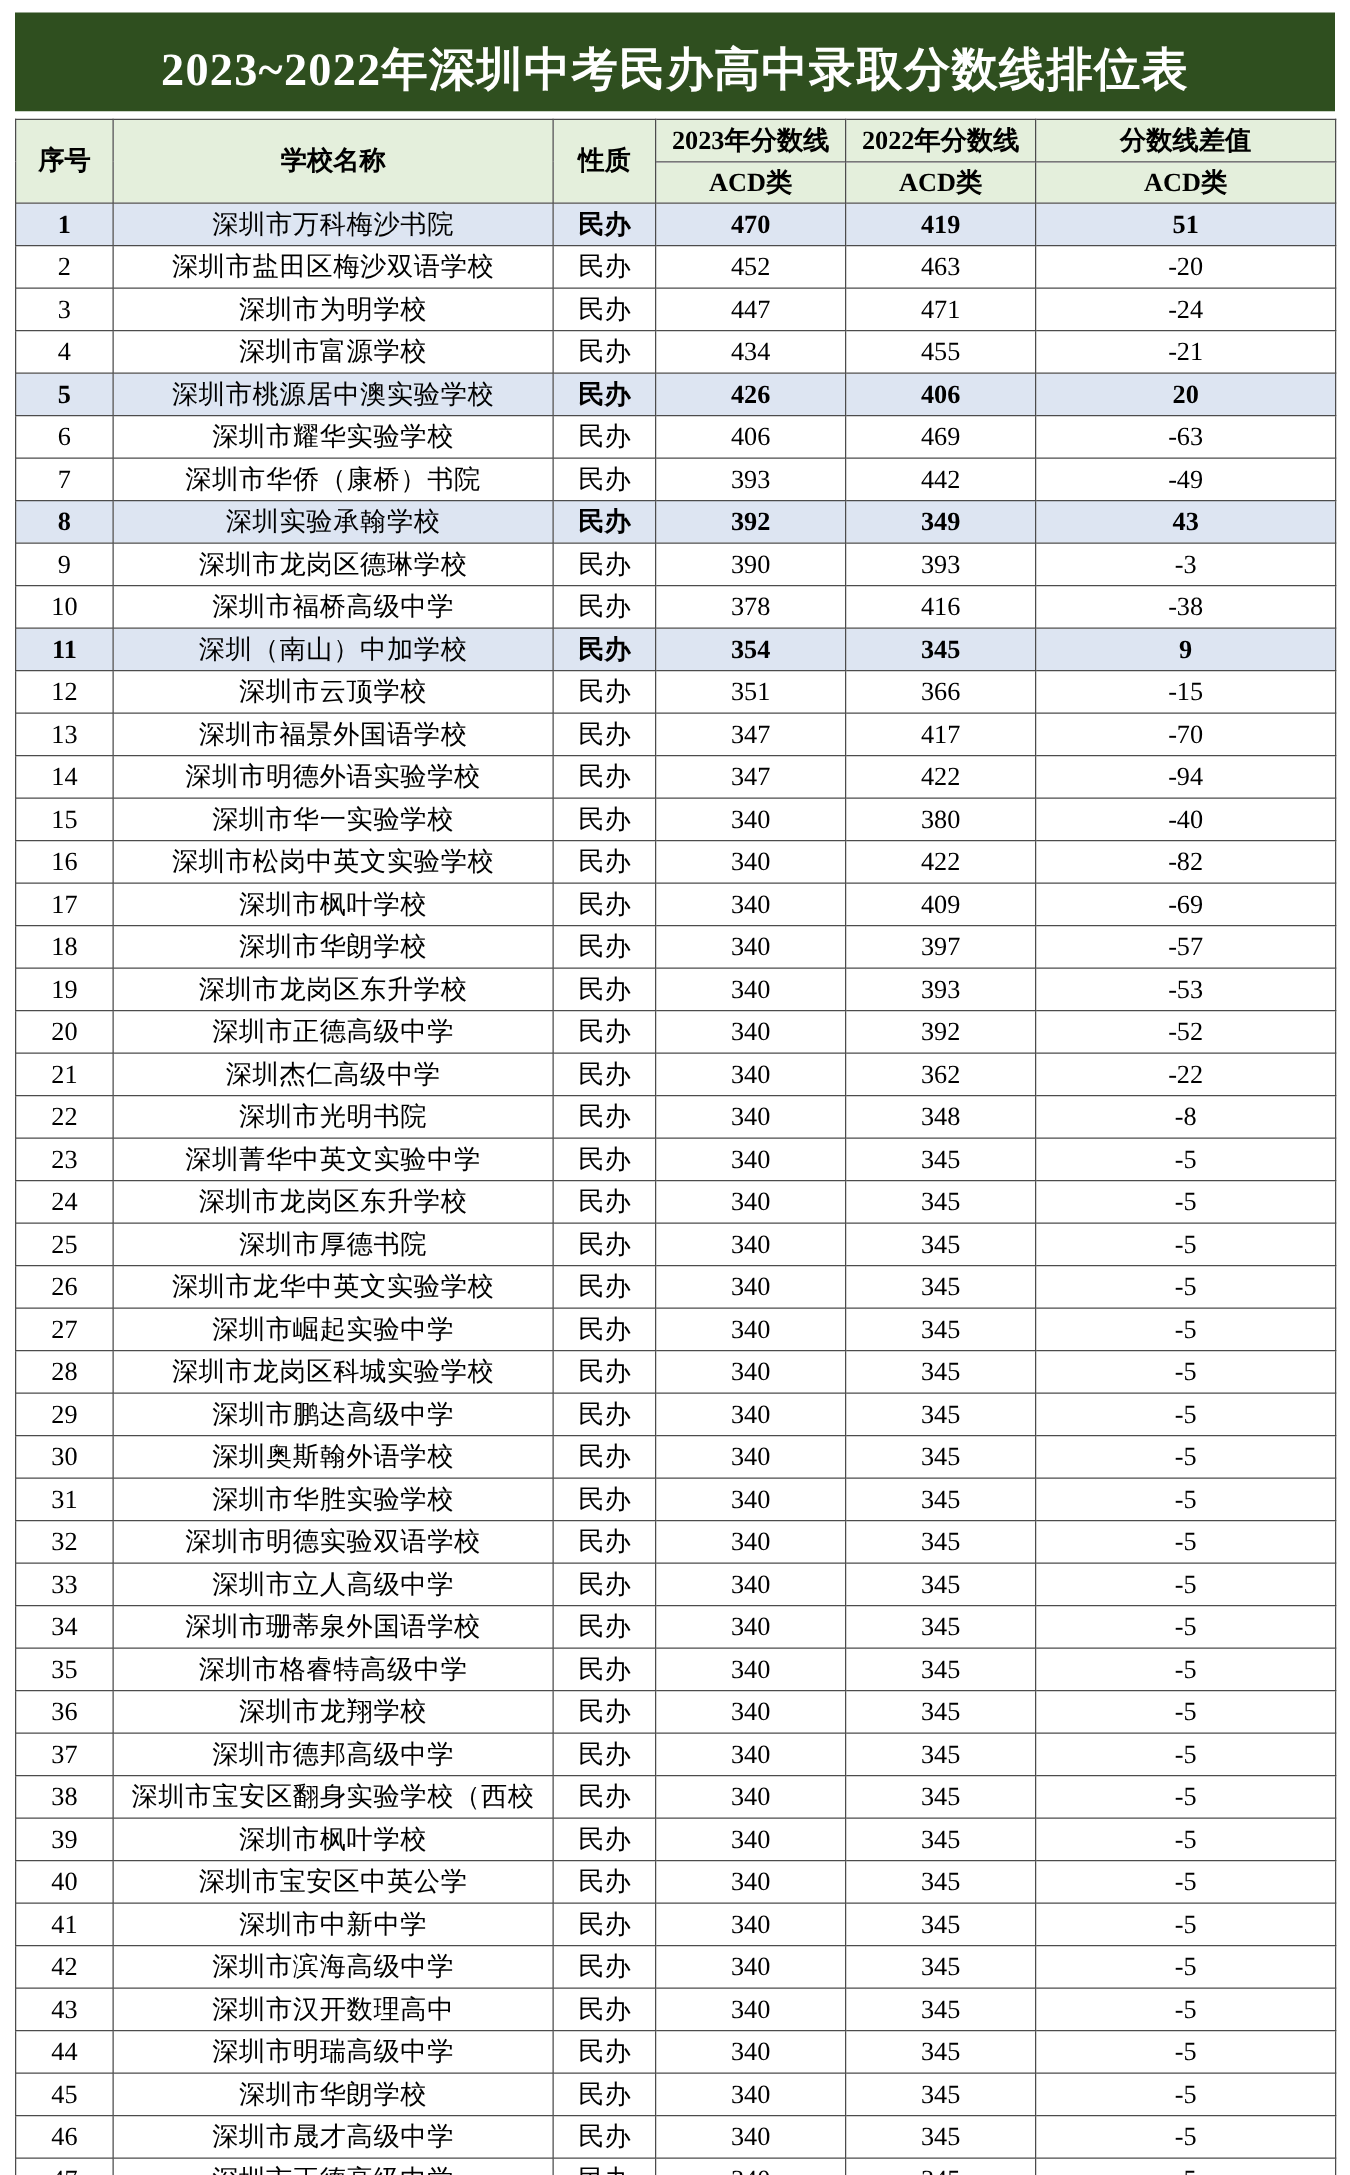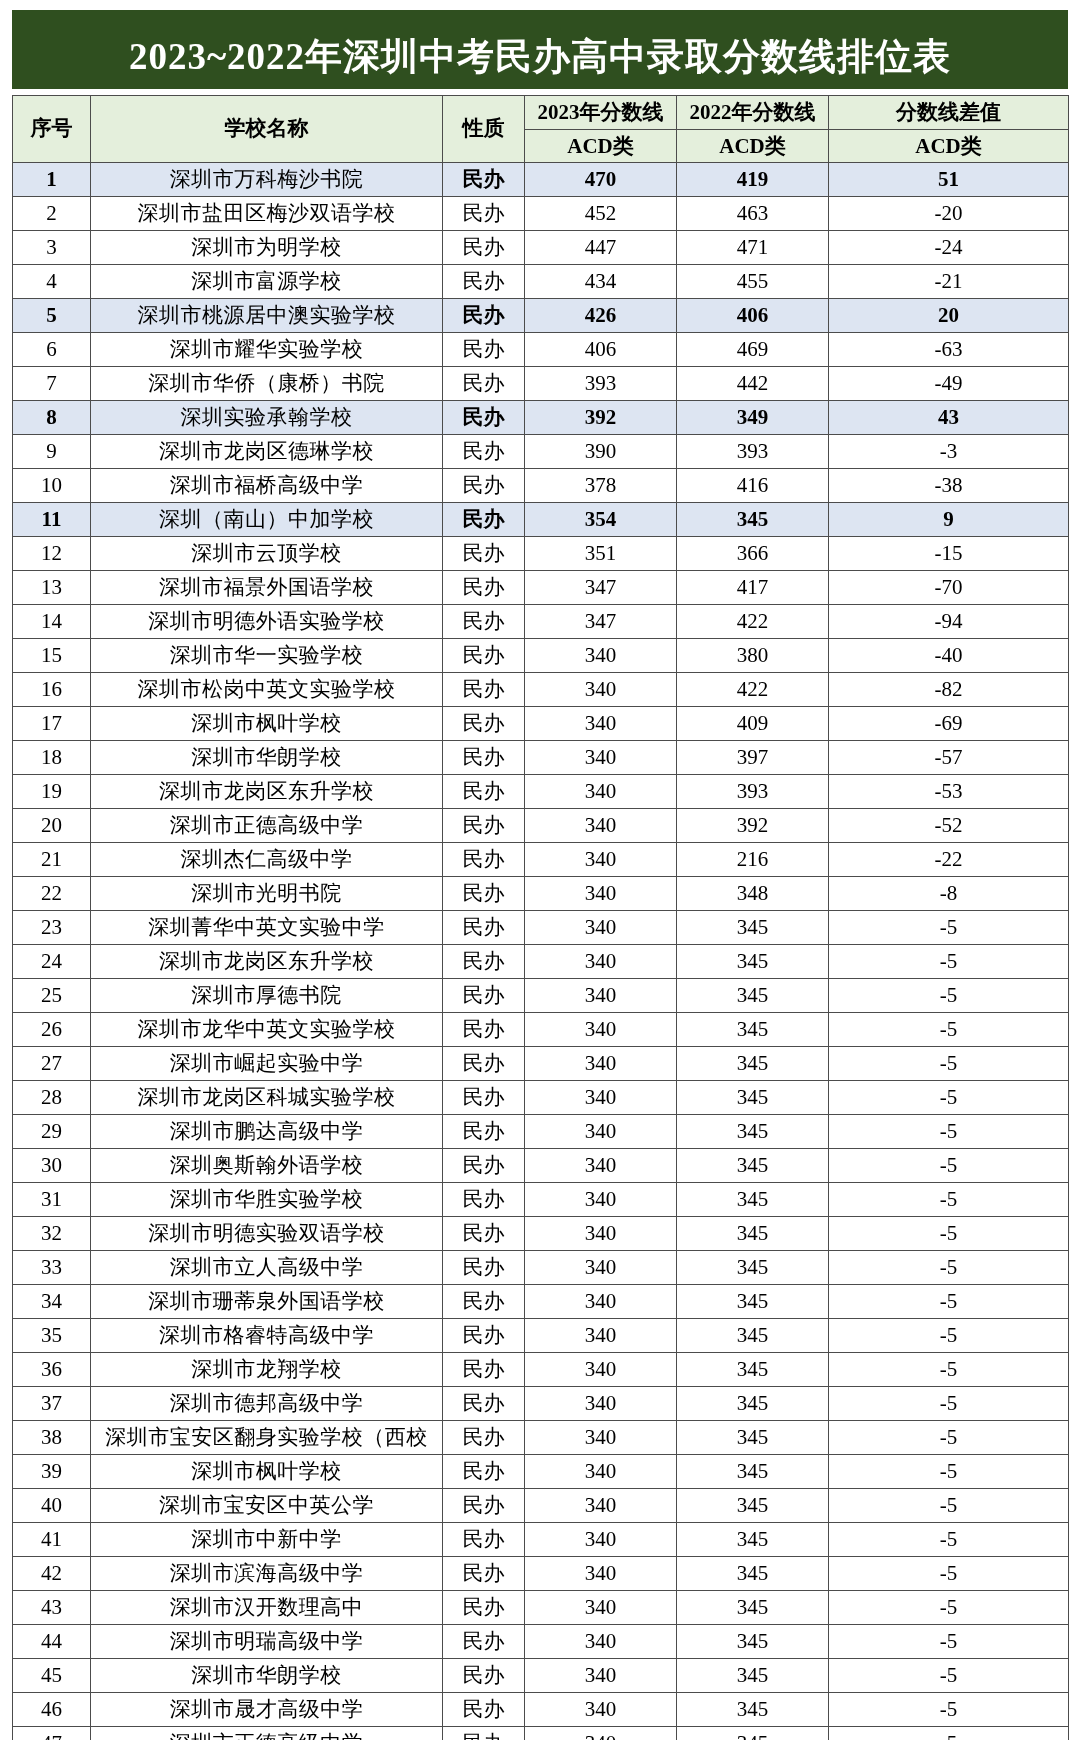--- a/index.html
+++ b/index.html
@@ -270,21 +270,21 @@
           <td class="type">民办</td>
           <td class="num">340</td>
           <td class="num">392</td>
           <td class="num">-52</td>
         </tr>
         <tr>
           <td class="idx">21</td>
           <td class="name">深圳杰仁高级中学</td>
           <td class="type">民办</td>
           <td class="num">340</td>
-          <td class="num">216</td>
+          <td class="num">362</td>
           <td class="num">-22</td>
         </tr>
         <tr>
           <td class="idx">22</td>
           <td class="name">深圳市光明书院</td>
           <td class="type">民办</td>
           <td class="num">340</td>
           <td class="num">348</td>
           <td class="num">-8</td>
         </tr>

